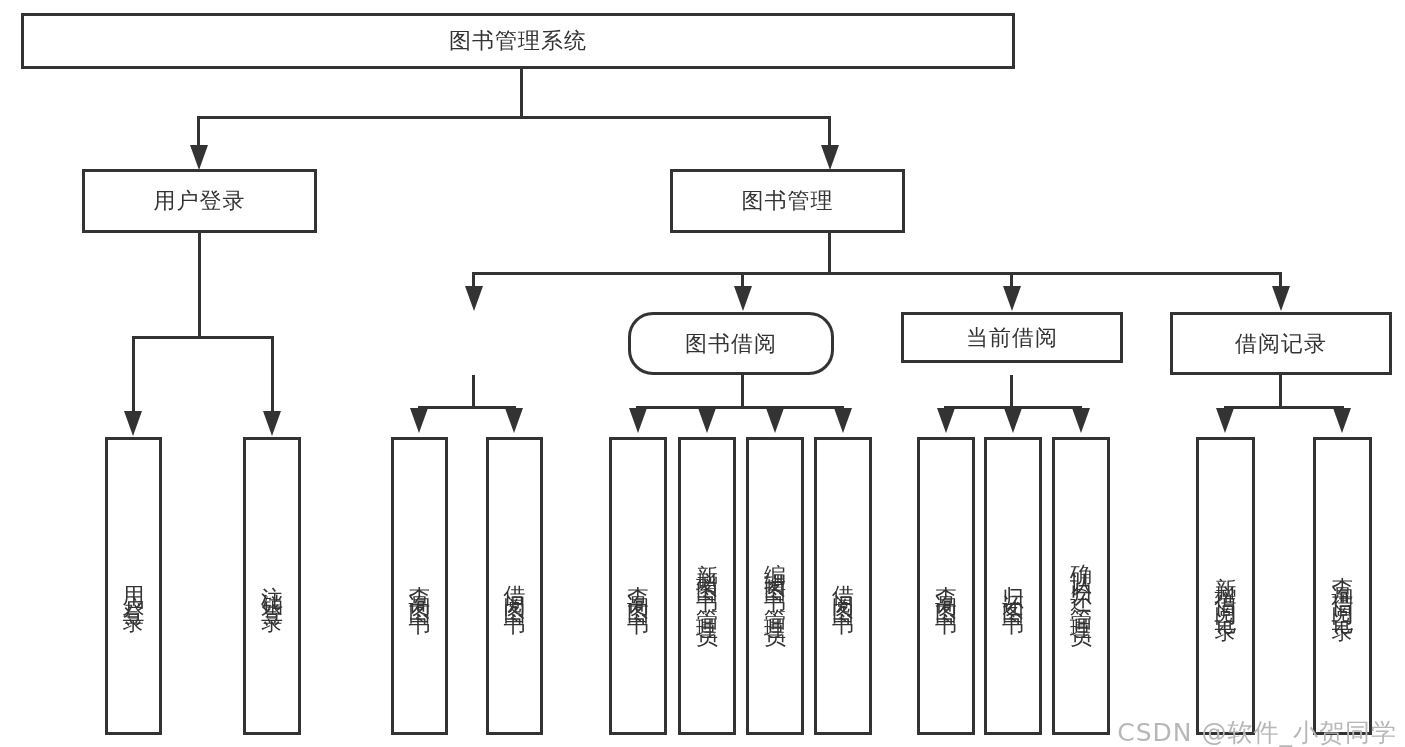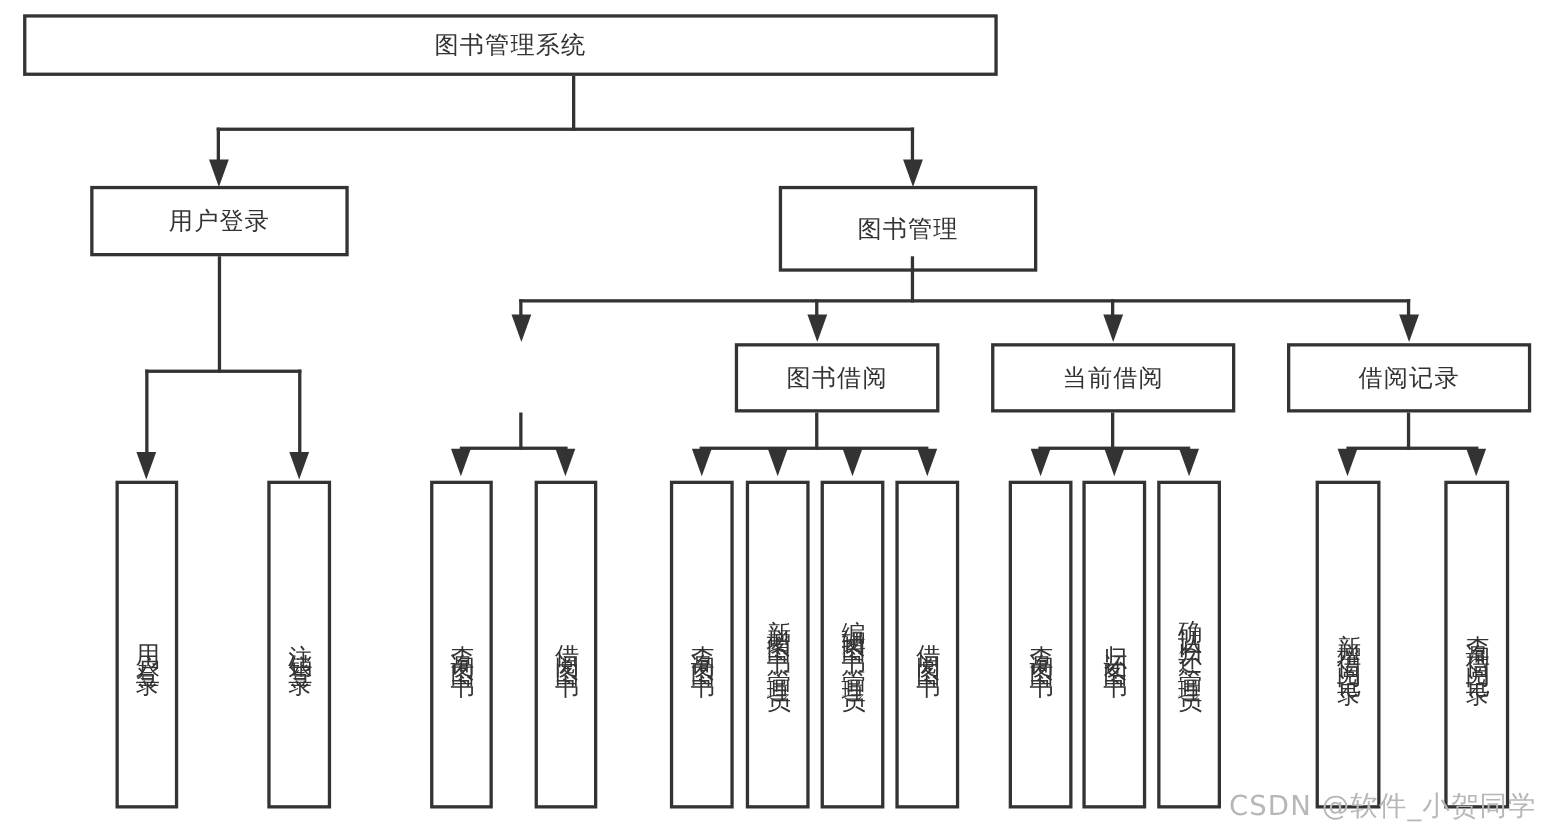--- a/index.html
+++ b/index.html
@@ -66,35 +66,35 @@
     color:var(--wm);
     letter-spacing:1px;
     white-space:nowrap;
   }
 </style>
 </head>
 <body>
 
 <div id="canvas">
 
-  <div class="box" style="left:21px;top:13px;width:886px;height:56px;">
+  <div class="box" style="left:21px;top:13px;width:994px;height:56px;">
     <span>图书管理系统</span>
   </div>
 
   <div class="vline" style="left:520px;top:69px;height:50px;"></div>
   <div class="hline" style="left:197px;top:116px;width:634px;"></div>
   <div class="vline" style="left:197px;top:116px;height:32px;"></div>
   <div class="arrow" style="left:190px;top:145px;"></div>
   <div class="vline" style="left:828px;top:116px;height:32px;"></div>
   <div class="arrow" style="left:821px;top:145px;"></div>
 
   <div class="box" style="left:82px;top:169px;width:235px;height:64px;">
     <span>用户登录</span>
   </div>
-  <div class="box" style="left:708px;top:169px;width:235px;height:78px;align-items:center;">
+  <div class="box" style="left:670px;top:169px;width:235px;height:64px;align-items:center;">
     <span>图书管理</span>
   </div>
 
   <div class="vline" style="left:198px;top:233px;height:106px;"></div>
   <div class="hline" style="left:132px;top:336px;width:142px;"></div>
   <div class="vline" style="left:132px;top:336px;height:76px;"></div>
   <div class="arrow" style="left:124px;top:411px;"></div>
   <div class="vline" style="left:271px;top:336px;height:76px;"></div>
   <div class="arrow" style="left:263px;top:411px;"></div>
 
@@ -102,24 +102,24 @@
   <div class="hline" style="left:472px;top:272px;width:810px;"></div>
   <div class="vline" style="left:472px;top:272px;height:16px;"></div>
   <div class="arrow" style="left:465px;top:286px;"></div>
   <div class="vline" style="left:741px;top:272px;height:16px;"></div>
   <div class="arrow" style="left:734px;top:286px;"></div>
   <div class="vline" style="left:1010px;top:272px;height:16px;"></div>
   <div class="arrow" style="left:1003px;top:286px;"></div>
   <div class="vline" style="left:1279px;top:272px;height:16px;"></div>
   <div class="arrow" style="left:1272px;top:286px;"></div>
 
-  <div class="box" style="left:668px;top:312px;width:186px;height:63px;">
+  <div class="box" style="left:628px;top:312px;width:206px;height:63px;border-radius:25px;">
     <span>图书借阅</span>
   </div>
-  <div class="box" style="left:901px;top:312px;width:222px;height:63px;">
+  <div class="box" style="left:901px;top:312px;width:222px;height:51px;">
     <span>当前借阅</span>
   </div>
   <div class="box" style="left:1170px;top:312px;width:222px;height:63px;">
     <span>借阅记录</span>
   </div>
 
   <div class="vline" style="left:472px;top:375px;height:34px;"></div>
   <div class="hline" style="left:418px;top:406px;width:98px;"></div>
   <div class="arrow" style="left:410px;top:408px;"></div>
   <div class="arrow" style="left:505px;top:408px;"></div>

